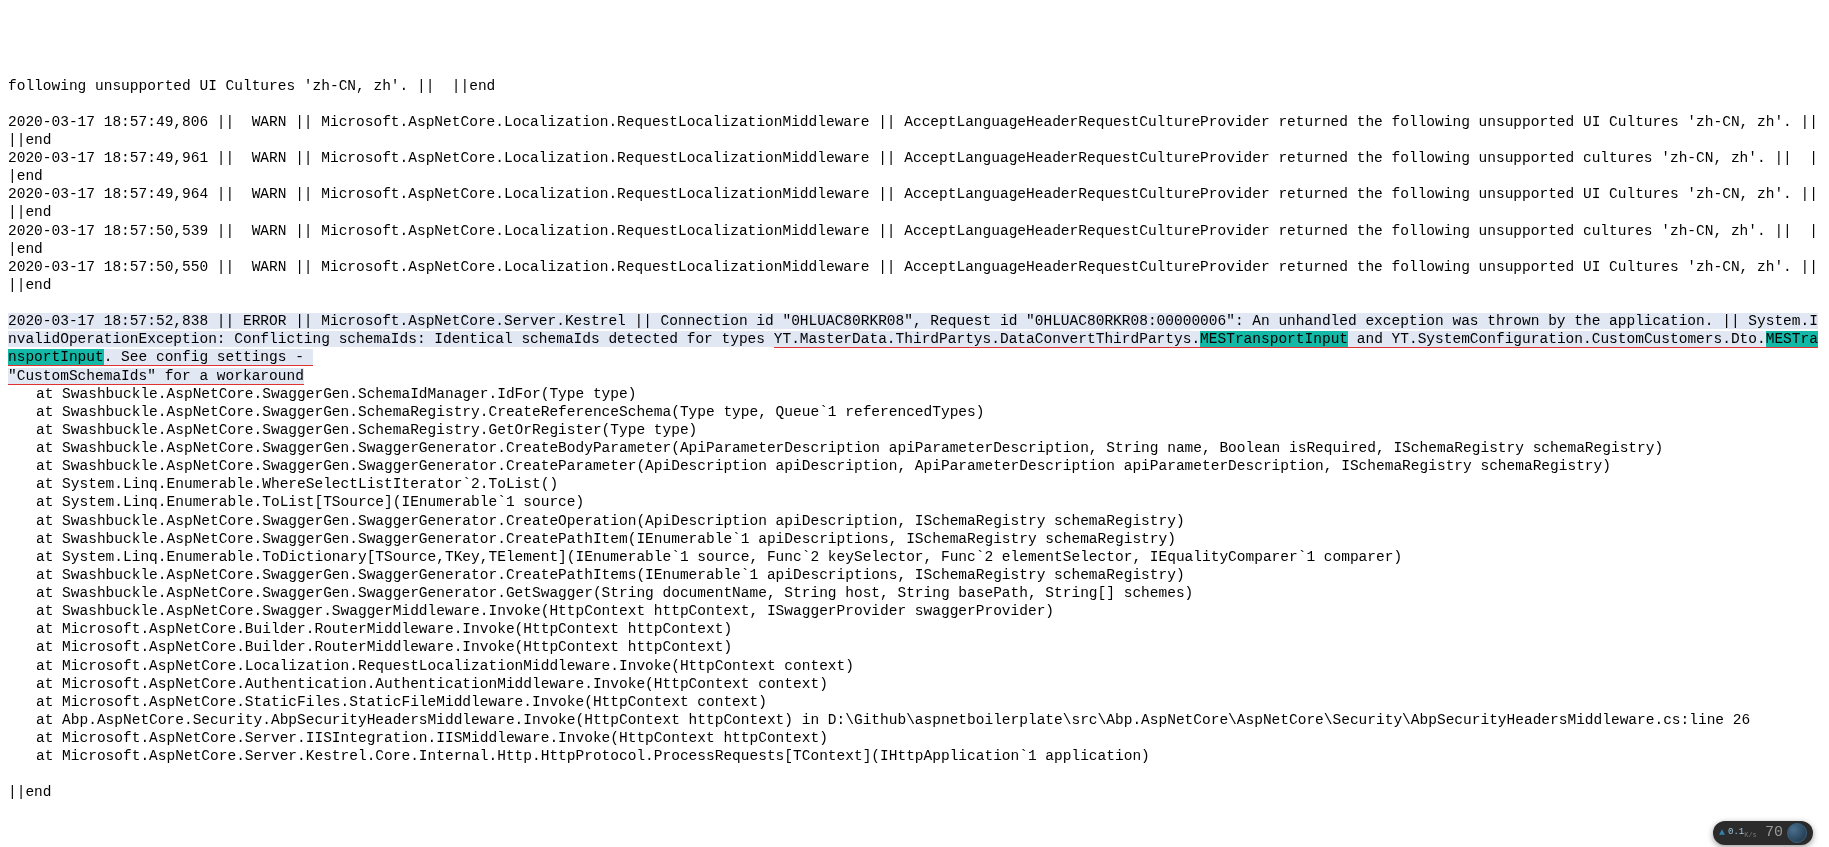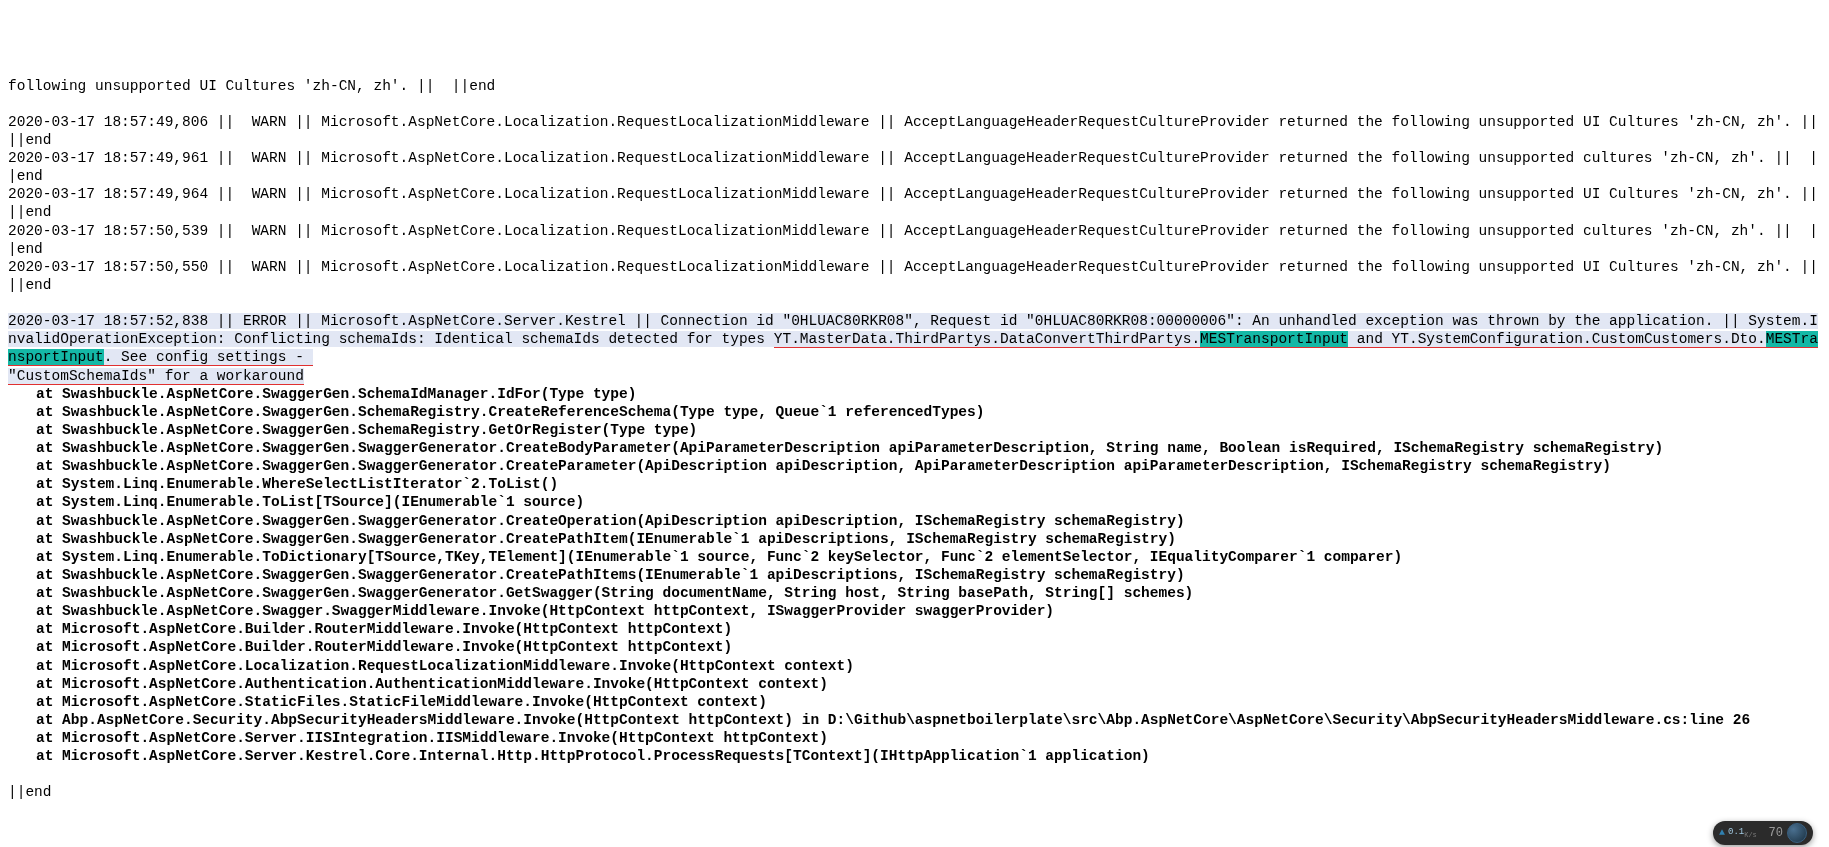--- a/index.html
+++ b/index.html
@@ -23,21 +23,20 @@
     .highlight-green {
       background: #14b8a6;
     }
     .underline-red {
       border-bottom: 1.5px solid #e03030;
       display: inline;
     }
     .stack-line {
       padding-left: 28px;
       display: block;
-      font-weight: bold;
     }
     .end-line {
       display: block;
       font-family: Liberation Mono, monospace;
     }
     .widget {
       position: fixed;
       bottom: 2px;
       right: 16px;
       width: 100px;
@@ -64,21 +63,21 @@
       font-size: 7px;
       text-align: right;
     }
     .widget-right {
       display: flex;
       align-items: center;
       gap: 4px;
     }
     .widget-percent {
       color: #999;
-      font-size: 12px;
+      font-size: 15px;
     }
     .widget-circle {
       width: 20px;
       height: 20px;
       border-radius: 50%;
       border: 1px solid #3a6080;
       background: radial-gradient(circle at 30% 30%, #4a7090, #1a3040);
     }
   </style>
 </head>

